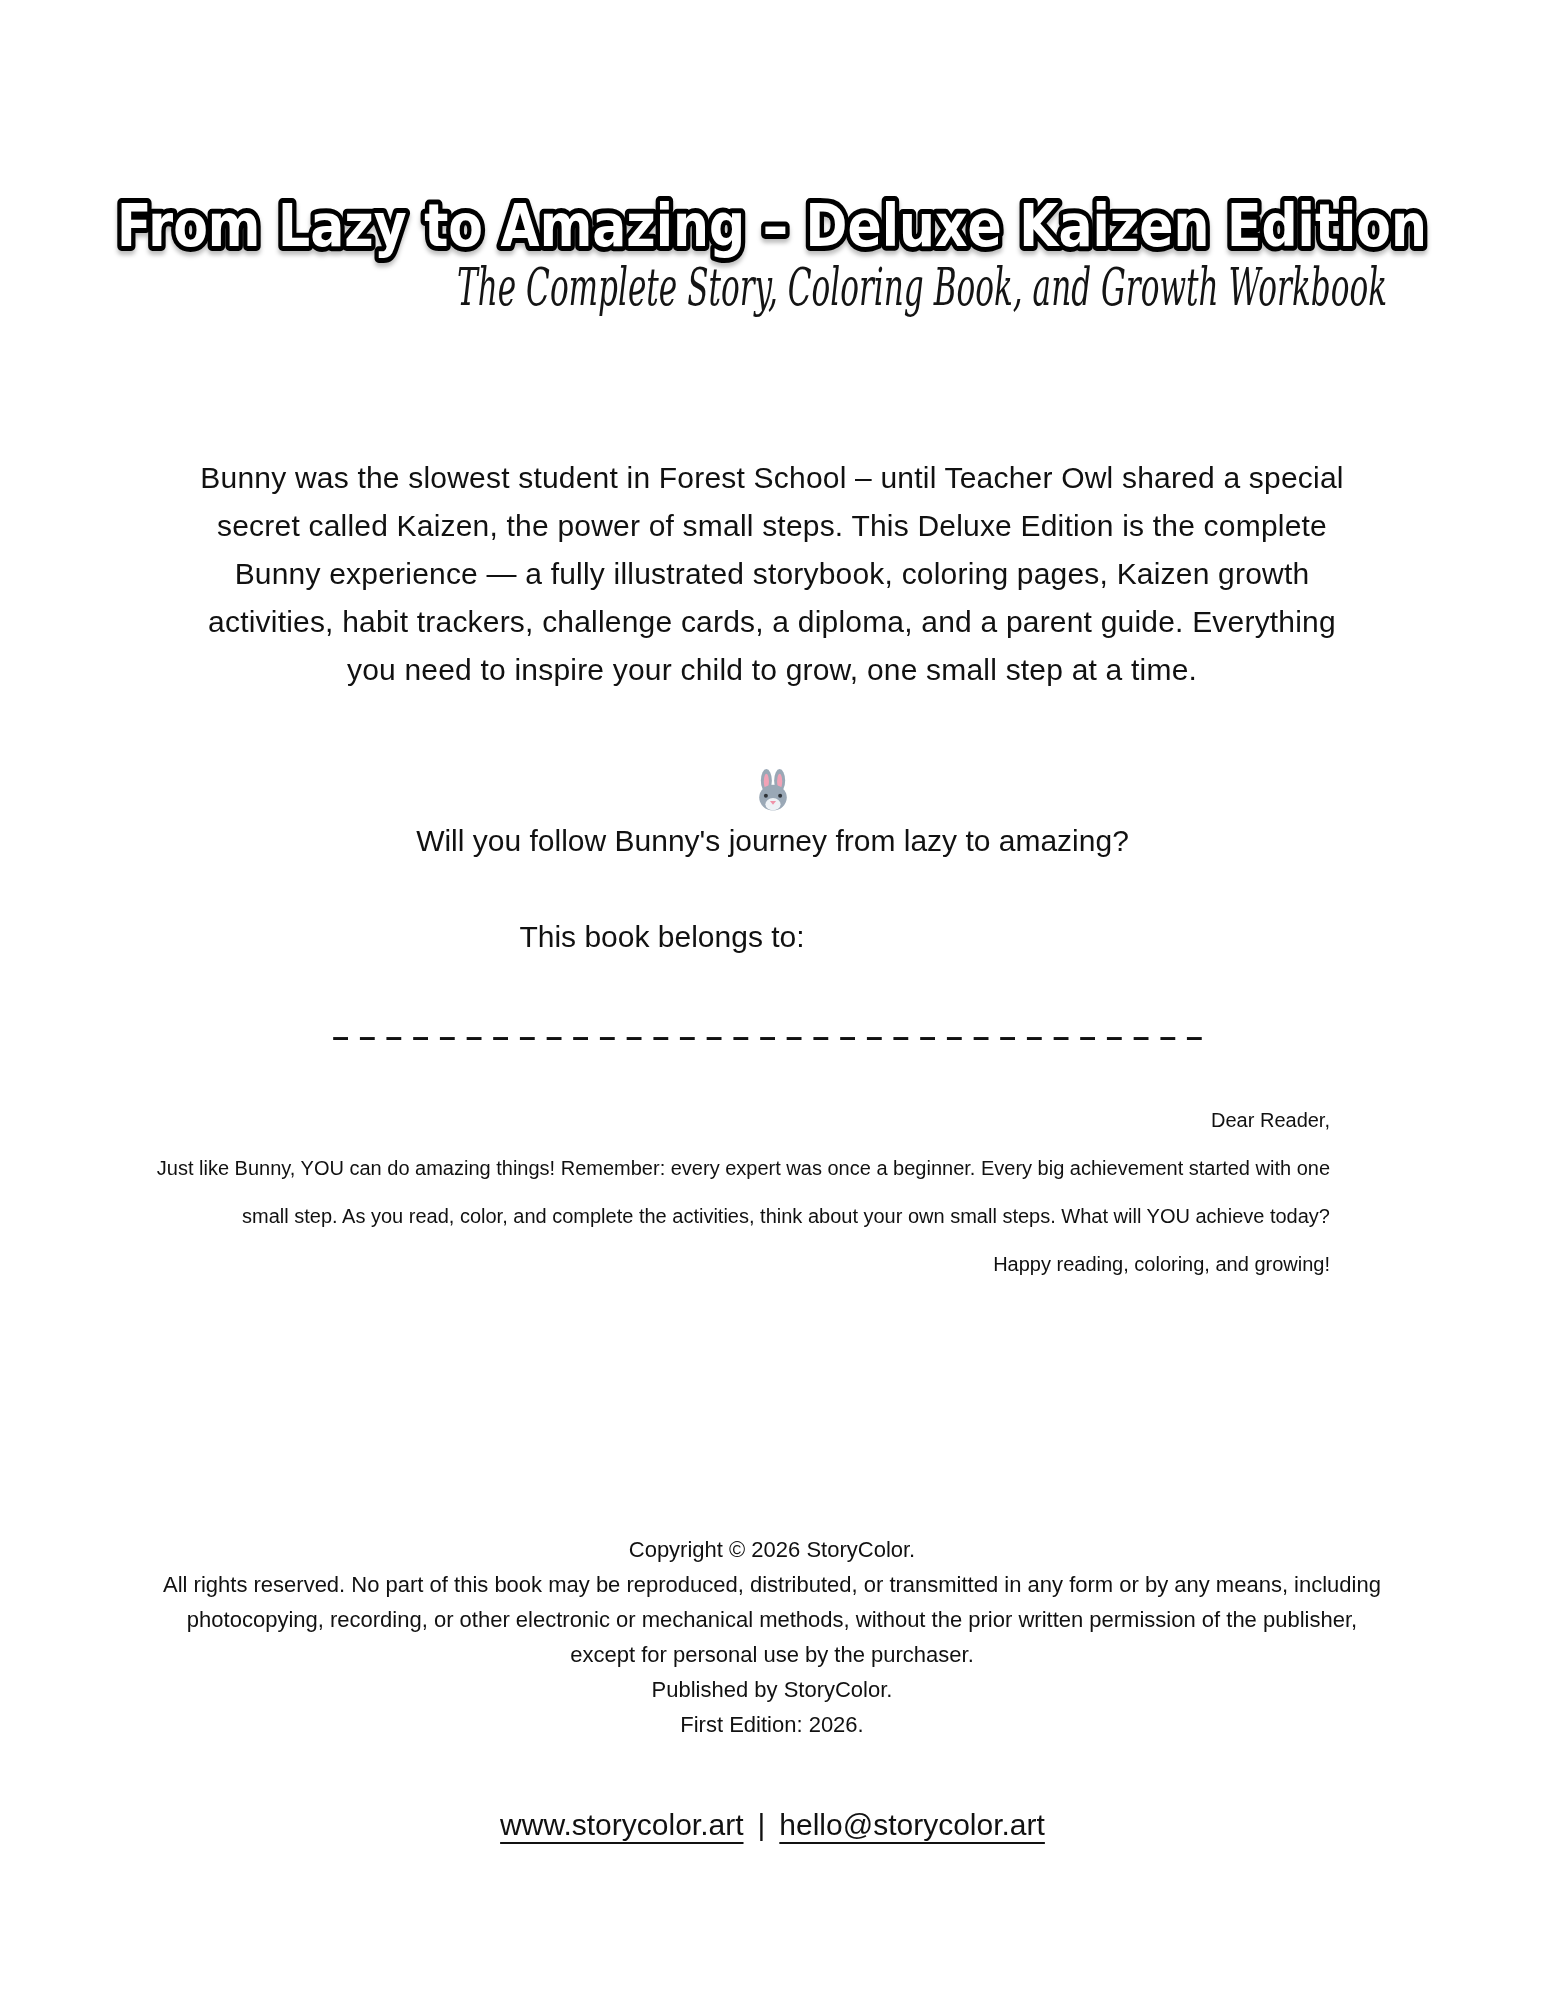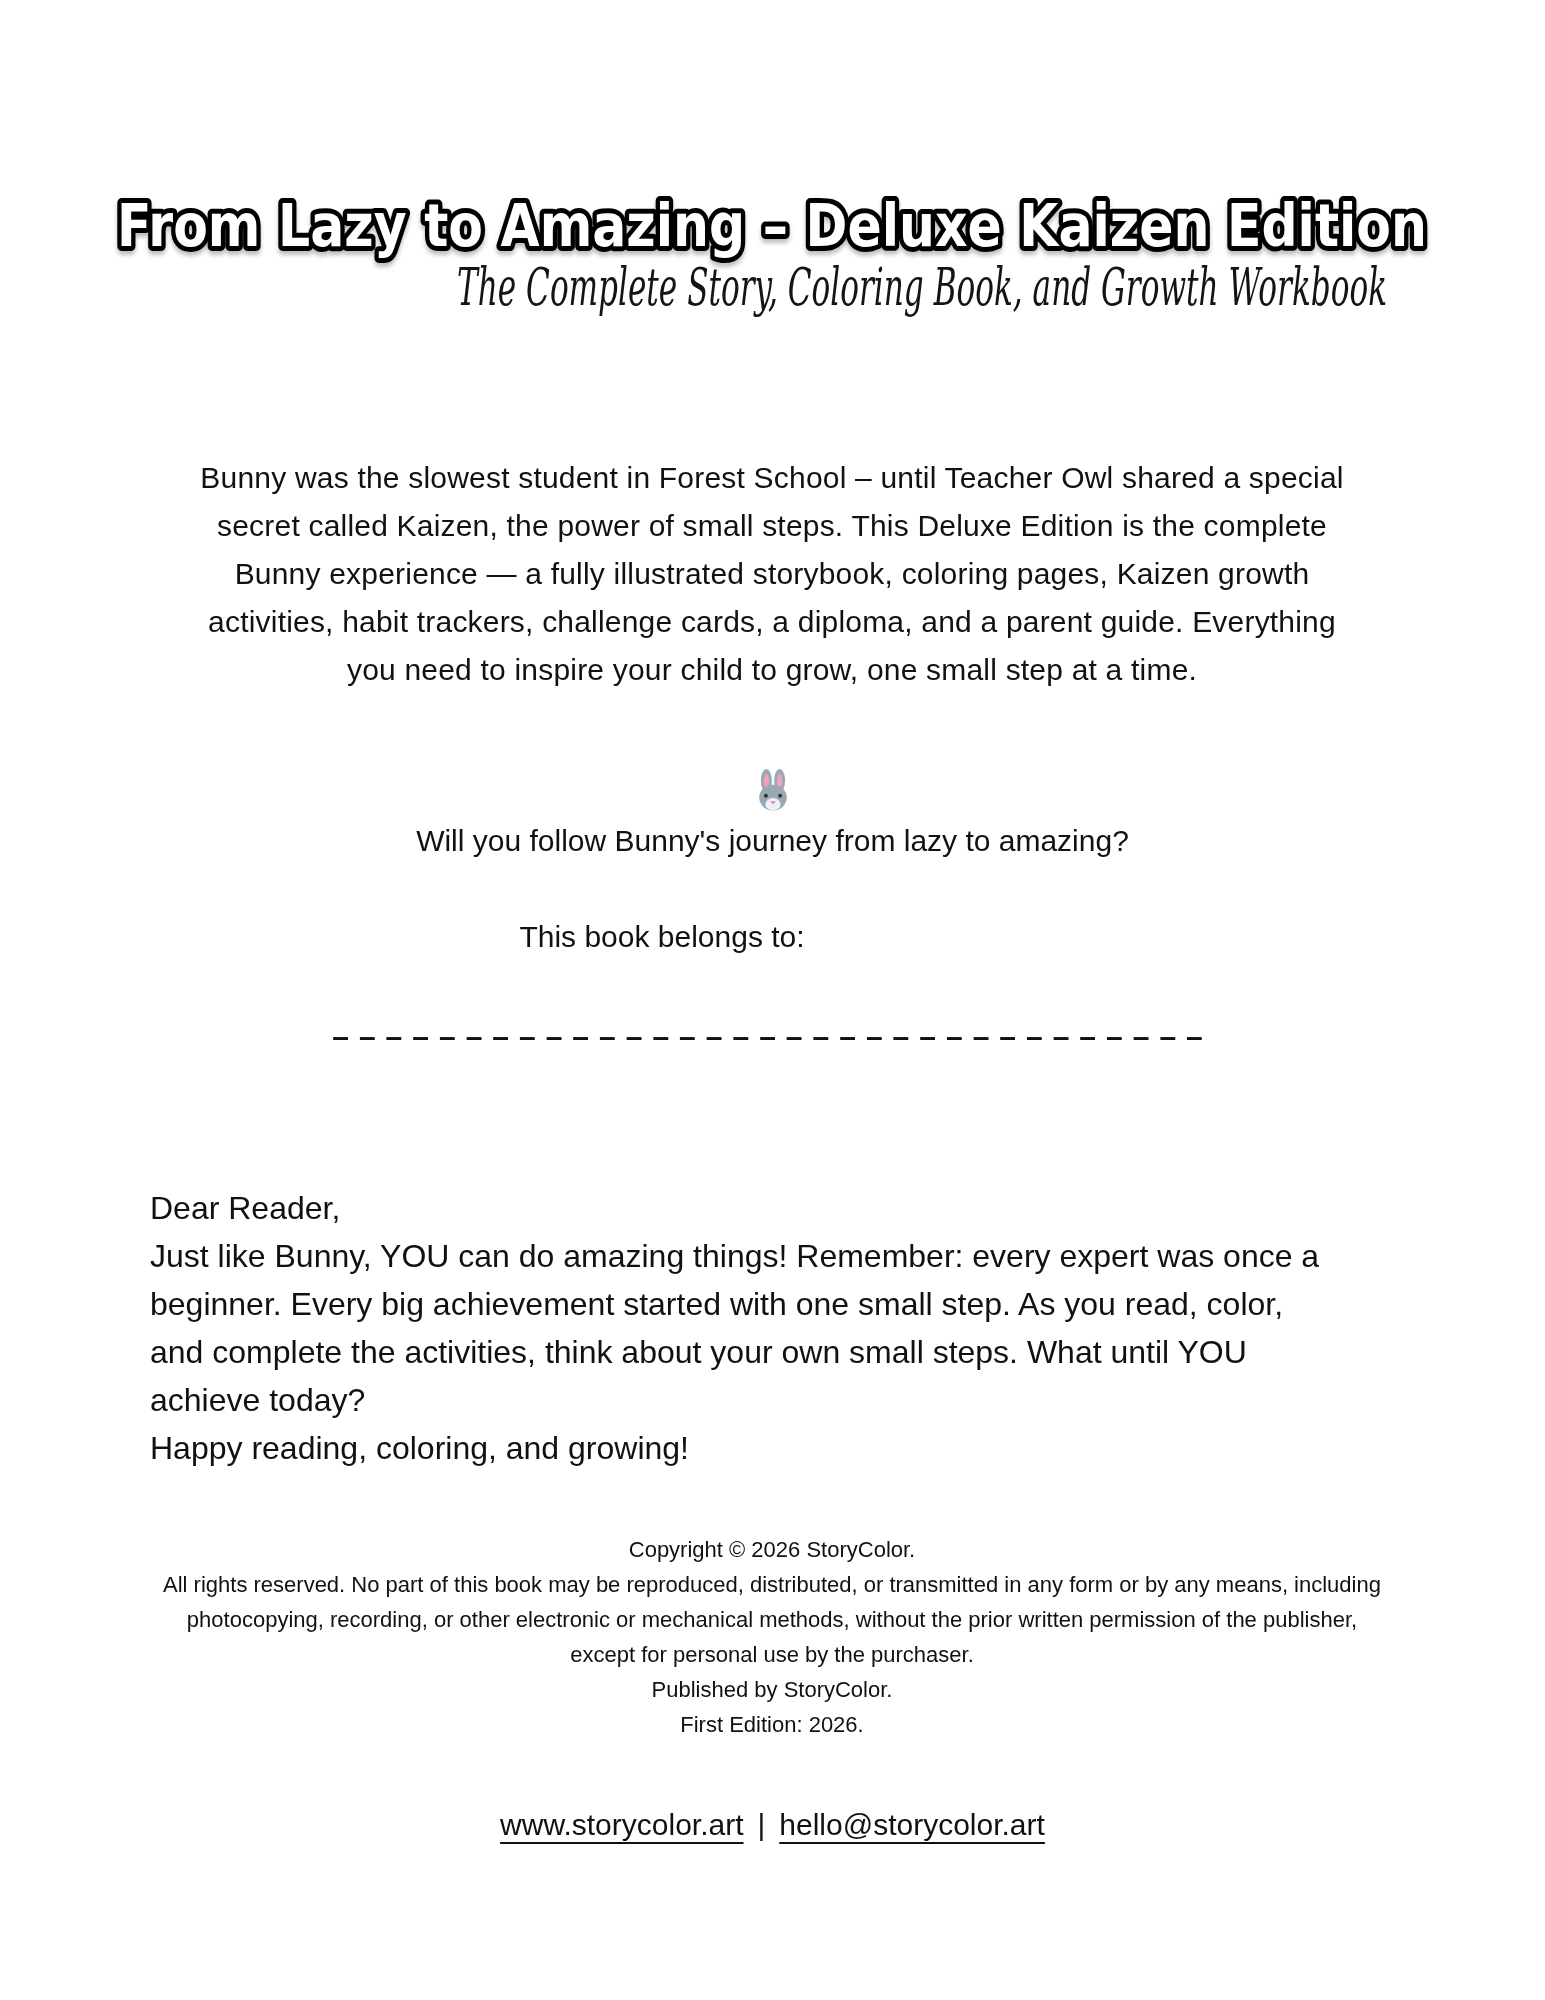--- a/index.html
+++ b/index.html
@@ -91,26 +91,26 @@
     text-align: center;
     font-size: 30px;
     letter-spacing: 10px;
     line-height: 50px;
     font-weight: bold;
     white-space: nowrap;
   }
 
   .letter {
     position: absolute;
-    top: 1184px;
+    top: 1096px;
     left: 150px;
     width: 1180px;
-    font-size: 32px;
+    font-size: 20px;
     line-height: 48px;
-    text-align: left;
+    text-align: right;
   }
 
   .copyright {
     position: absolute;
     top: 1532px;
     left: 152px;
     width: 1240px;
     font-size: 22px;
     line-height: 35px;
     text-align: center;
@@ -161,21 +161,21 @@
     </svg>
     <span>Will you follow Bunny's journey from lazy to amazing?</span>
   </div>
 
   <div class="belongs">This book belongs to:</div>
 
   <div class="blank-line">–––––––––––––––––––––––––––––––––</div>
 
   <div class="letter">
     <div>Dear Reader,</div>
-    <div>Just like Bunny, YOU can do amazing things! Remember: every expert was once a beginner. Every big achievement started with one small step. As you read, color, and complete the activities, think about your own small steps. What until YOU achieve today?</div>
+    <div>Just like Bunny, YOU can do amazing things! Remember: every expert was once a beginner. Every big achievement started with one small step. As you read, color, and complete the activities, think about your own small steps. What will YOU achieve today?</div>
     <div>Happy reading, coloring, and growing!</div>
   </div>
 
   <div class="copyright">
     <div>Copyright © 2026 StoryColor.</div>
     <div>All rights reserved. No part of this book may be reproduced, distributed, or transmitted in any form or by any means, including photocopying, recording, or other electronic or mechanical methods, without the prior written permission of the publisher, except for personal use by the purchaser.</div>
     <div>Published by StoryColor.</div>
     <div>First Edition: 2026.</div>
   </div>
 

